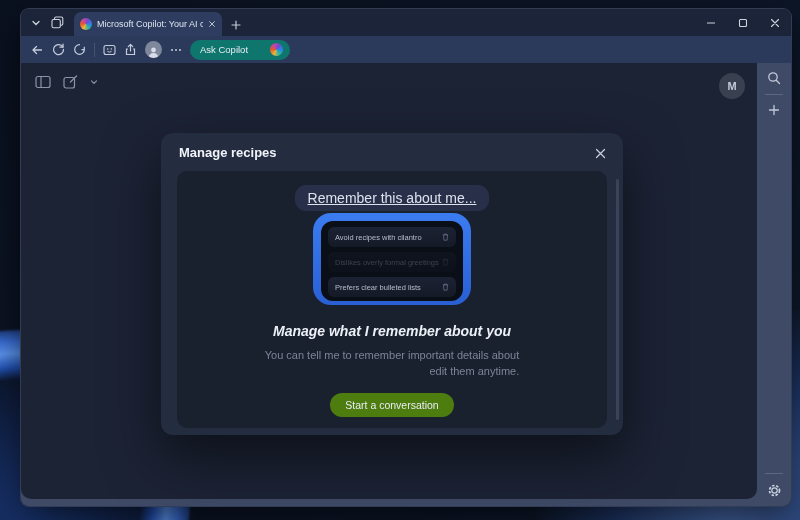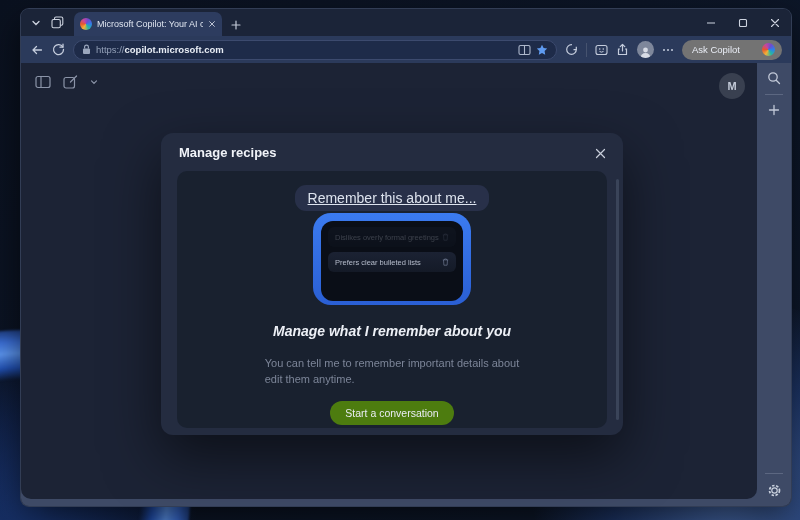--- a/index.html
+++ b/index.html
@@ -32,21 +32,21 @@
   .win-btn{width:32px;height:100%;display:flex;align-items:center;justify-content:center;}
   .toolbar{height:27px;background:#2b3a5b;display:flex;align-items:center;padding:0 9px;gap:8px;}
   .addressbar{flex:1;height:20px;background:#1e2b49;border:1px solid #3c4a6e;border-radius:10px;
     display:flex;align-items:center;padding:0 8px;gap:5px;min-width:0;}
   .url{font-size:9.5px;white-space:nowrap;}
   .url-scheme{color:#93a0b8;}
   .url-host{color:#e9eef6;font-weight:bold;}
   .addr-spacer{flex:1;}
   .tb-divider{width:1px;height:14px;background:#46536f;}
   .avatar-toolbar{width:17px;height:17px;border-radius:50%;background:#7e879b;display:flex;align-items:flex-end;justify-content:center;overflow:hidden;}
-  .ask-copilot{height:20px;background:#737373;border-radius:11px;display:flex;align-items:center;gap:22px;padding:0 7px 0 10px;}
+  .ask-copilot{height:20px;background:#0f766e;border-radius:11px;display:flex;align-items:center;gap:22px;padding:0 7px 0 10px;}
   .ask-copilot-label{font-size:9.5px;color:#e9edf5;white-space:nowrap;}
   .ask-logo{width:13px;height:13px;border-radius:50%;
     background:conic-gradient(from 210deg,#f2b138,#e5572e,#c5469f,#6d4bd0,#2f7fe8,#27b8a0,#f2b138);}
 
   
   .content{position:absolute;left:0;top:54px;right:0;bottom:0;background:#3e4a66;}
   .page{position:absolute;left:0;top:0;right:34px;bottom:7px;background:#1c2335;border-radius:0 0 10px 10px;}
   .page-topleft{position:absolute;left:14px;top:12px;display:flex;align-items:center;gap:12px;}
   .m-avatar{position:absolute;right:12px;top:10px;width:26px;height:26px;border-radius:50%;background:#394050;
     display:flex;align-items:center;justify-content:center;font-size:11px;font-weight:bold;color:#c3cad8;}
@@ -65,21 +65,21 @@
   .prompt-pill{margin-top:14px;background:#283049;border-radius:11px;padding:5px 13px;font-size:14px;color:#dde3ee;text-decoration:underline;}
   .illus-blue{margin-top:2px;width:158px;height:92px;border-radius:18px;position:relative;
     background:linear-gradient(180deg,#3b7bf0,#2a5fd4);}
   .illus-dark{position:absolute;left:8px;right:8px;top:8px;bottom:4px;background:#0a0e17;border-radius:12px;
     padding:6px 7px;overflow:hidden;}
   .mem-row{height:20px;border-radius:6px;background:linear-gradient(180deg,#1b2233,#141a27);
     display:flex;align-items:center;justify-content:space-between;padding:0 7px;margin-bottom:5px;}
   .mem-text{font-size:7.5px;color:#b6bdcc;white-space:nowrap;}
   .mem-faded{opacity:.28;}
   .dlg-heading{margin-top:18px;font-size:14px;font-weight:bold;color:#edf0f6;font-style:italic;}
-  .dlg-body{margin-top:16px;text-align:left;}
+  .dlg-body{margin-top:8px;text-align:right;}
   .dlg-body div{font-size:11px;line-height:16px;color:#7c8598;}
   .cta{margin-top:14px;background:#4d7c0f;border:none;border-radius:12px;padding:6px 15px;
     font-size:10.5px;color:#e9ecf4;}
   svg{display:block;}
 </style>
 </head>
 <body>
 
 <div class="desktop">
   <div class="bloom-left-glow"></div>
@@ -141,41 +141,20 @@
         <svg width="14" height="14" viewBox="0 0 14 14">
             <path d="M11.5 7 H3 M6.5 3.5 L3 7 L6.5 10.5" stroke="#c5cddd" stroke-width="1.3" fill="none" stroke-linecap="round" stroke-linejoin="round"></path>
           </svg>
       </span>
       <span class="icon-btn">
         <svg width="13" height="13" viewBox="0 0 13 13">
             <path d="M10.8 4 A5 5 0 1 0 11.5 6.5" fill="none" stroke="#c5cddd" stroke-width="1.3" stroke-linecap="round"></path>
             <path d="M11 1.2 V4.2 H8" fill="none" stroke="#c5cddd" stroke-width="1.3" stroke-linecap="round" stroke-linejoin="round"></path>
           </svg>
       </span>
-      <div class="addressbar">
-        <span class="icon-btn">
-          <svg width="9" height="11" viewBox="0 0 9 11">
-              <rect x="1" y="4.5" width="7" height="5.5" rx="1" fill="#9aa6bd"></rect>
-              <path d="M2.6 4.5 V3 a1.9 1.9 0 0 1 3.8 0 V4.5" stroke="#9aa6bd" fill="none" stroke-width="1.2"></path>
-            </svg>
-        </span>
-        <span class="url"><span class="url-scheme">https://</span><span class="url-host">copilot.microsoft.com</span></span>
-        <span class="addr-spacer"></span>
-        <span class="icon-btn">
-          <svg width="13" height="12" viewBox="0 0 13 12">
-              <rect x="1" y="1.5" width="11" height="9" rx="1.5" fill="none" stroke="#aeb8cc" stroke-width="1.1"></rect>
-              <line x1="6.5" y1="1.5" x2="6.5" y2="10.5" stroke="#aeb8cc" stroke-width="1.1"></line>
-            </svg>
-        </span>
-        <span class="icon-btn">
-          <svg width="12" height="12" viewBox="0 0 12 12">
-              <path d="M6 0.8 L7.6 4.1 L11.2 4.6 L8.6 7.1 L9.2 10.7 L6 9 L2.8 10.7 L3.4 7.1 L0.8 4.6 L4.4 4.1 Z" fill="#5f9bf0"></path>
-            </svg>
-        </span>
-      </div>
       <span class="icon-btn">
         <svg width="13" height="13" viewBox="0 0 13 13">
             <path d="M6.5 1.7 A4.8 4.8 0 1 0 11.3 6.5" fill="none" stroke="#c5cddd" stroke-width="1.2" stroke-linecap="round"></path>
             <path d="M11.3 3.8 V6.6 H8.5" fill="none" stroke="#c5cddd" stroke-width="1.2" stroke-linejoin="round"></path>
           </svg>
       </span>
       <span class="tb-divider"></span>
       <span class="icon-btn">
         <svg width="13" height="12" viewBox="0 0 13 12">
             <rect x="1" y="1.5" width="11" height="9" rx="2" fill="none" stroke="#c5cddd" stroke-width="1.1"></rect>
@@ -236,20 +215,28 @@
           <div class="dialog-title">Manage recipes</div>
           <span class="dialog-close icon-btn">
             <svg width="11" height="11" viewBox="0 0 11 11">
                 <path d="M1.5 1.5 L9.5 9.5 M9.5 1.5 L1.5 9.5" stroke="#c9cfdb" stroke-width="1.2" stroke-linecap="round"></path>
               </svg>
           </span>
           <div class="panel">
             <div class="prompt-pill">Remember this about me...</div>
             <div class="illus-blue">
               <div class="illus-dark">
+                <div class="mem-row">
+                  <span class="mem-text">Avoid recipes with cilantro</span>
+                  <span class="icon-btn">
+                    <svg width="7" height="8" viewBox="0 0 7 8">
+                        <path d="M0.8 1.9 H6.2 M2.5 1.9 V1 H4.5 V1.9 M1.5 1.9 L1.9 7.2 H5.1 L5.5 1.9" fill="none" stroke="#6f7890" stroke-width="0.7"></path>
+                      </svg>
+                  </span>
+                </div>
                 <div class="mem-row mem-faded">
                   <span class="mem-text">Dislikes overly formal greetings</span>
                   <span class="icon-btn">
                     <svg width="7" height="8" viewBox="0 0 7 8">
                         <path d="M0.8 1.9 H6.2 M2.5 1.9 V1 H4.5 V1.9 M1.5 1.9 L1.9 7.2 H5.1 L5.5 1.9" fill="none" stroke="#6f7890" stroke-width="0.7"></path>
                       </svg>
                   </span>
                 </div>
                 <div class="mem-row">
                   <span class="mem-text">Prefers clear bulleted lists</span>

